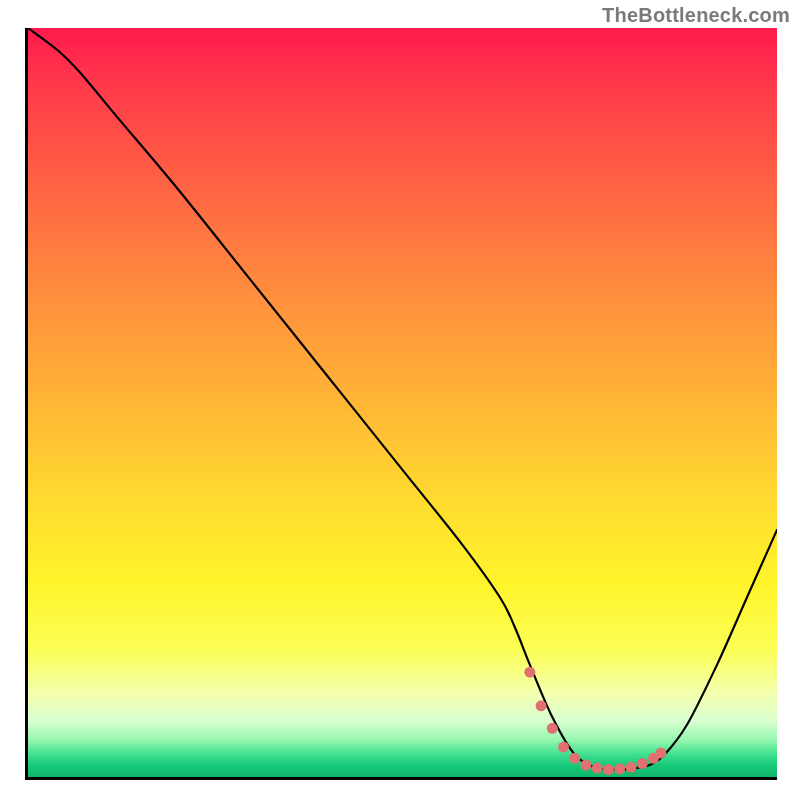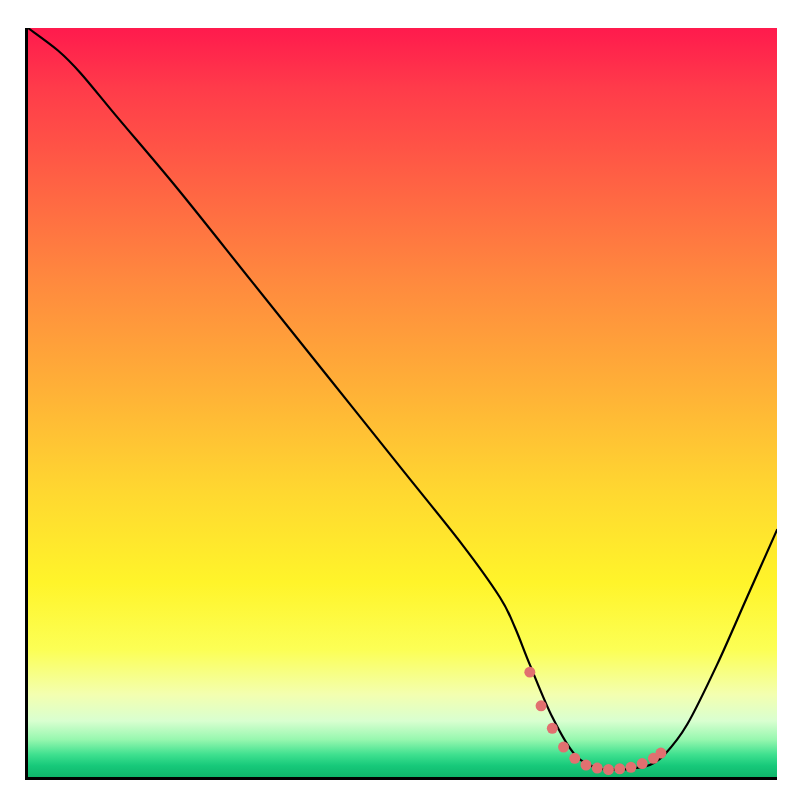--- a/index.html
+++ b/index.html
@@ -49,20 +49,21 @@
     position: absolute;
     inset: 0;
     width: 100%;
     height: 100%;
   }
 </style>
 </head>
 <body>
 <div class="wrap">
 
+  <div class="attribution">TheBottleneck.com</div>
 
   <div class="plot">
     <div class="gradient"></div>
     <svg class="curve" viewBox="0 0 752 752" preserveAspectRatio="none">
       <path id="main-curve" fill="none" stroke="#000000" stroke-width="2.2" stroke-linejoin="round" stroke-linecap="round" d="M 0,0 C 5.013333333333334,3.76000000000001 21.306666666666665,15.04000000000006 30.080000000000002,22.56000000000006 C 38.85333333333334,30.08000000000006 42.613333333333344,33.84000000000001 52.64000000000001,45.120000000000005 C 62.66666666666667,56.4 73.94666666666666,70.81333333333335 90.24,90.24000000000001 C 106.53333333333333,109.66666666666667 127.84,134.10666666666663 150.4,161.67999999999995 C 172.96,189.25333333333327 200.53333333333333,224.3466666666666 225.6,255.67999999999995 C 250.66666666666666,287.01333333333326 275.73333333333335,318.3466666666666 300.8,349.67999999999995 C 325.8666666666667,381.0133333333333 353.44,415.48 376,443.68 C 398.56,471.88 419.8666666666666,497.5733333333333 436.15999999999997,518.88 C 452.4533333333333,540.1866666666666 464.9866666666667,557.7333333333333 473.76,571.52 C 482.5333333333333,585.3066666666666 483.7866666666667,590.32 488.8,601.6 C 493.81333333333333,612.88 497.5733333333334,624.1600000000001 503.84000000000003,639.2 C 510.1066666666667,654.24 518.88,676.8000000000001 526.4,691.84 C 533.92,706.88 541.44,720.9173333333334 548.96,729.44 C 556.48,737.9626666666667 564,740.4693333333333 571.52,742.976 C 579.04,745.4826666666667 587.8133333333334,744.48 594.08,744.48 C 600.3466666666667,744.48 604.1066666666667,743.7280000000001 609.12,742.976 C 614.1333333333333,742.2239999999999 619.1466666666666,742.2239999999999 624.16,739.968 C 629.1733333333333,737.712 632.9333333333333,736.2080000000001 639.1999999999999,729.44 C 645.4666666666666,722.672 652.9866666666667,714.4 661.76,699.36 C 670.5333333333333,684.32 681.8133333333334,660.5066666666667 691.84,639.2 C 701.8666666666667,617.8933333333334 711.8933333333333,594.08 721.92,571.52 C 731.9466666666666,548.9599999999999 746.9866666666667,515.12 752,503.84"></path>
       <g id="dots">
           <circle cx="503.84000000000003" cy="646.72" r="5.5" fill="#e17070"></circle>
           <circle cx="515.12" cy="680.56" r="5.5" fill="#e17070"></circle>
           <circle cx="526.4" cy="703.12" r="5.5" fill="#e17070"></circle>
           <circle cx="537.68" cy="721.92" r="5.5" fill="#e17070"></circle>

